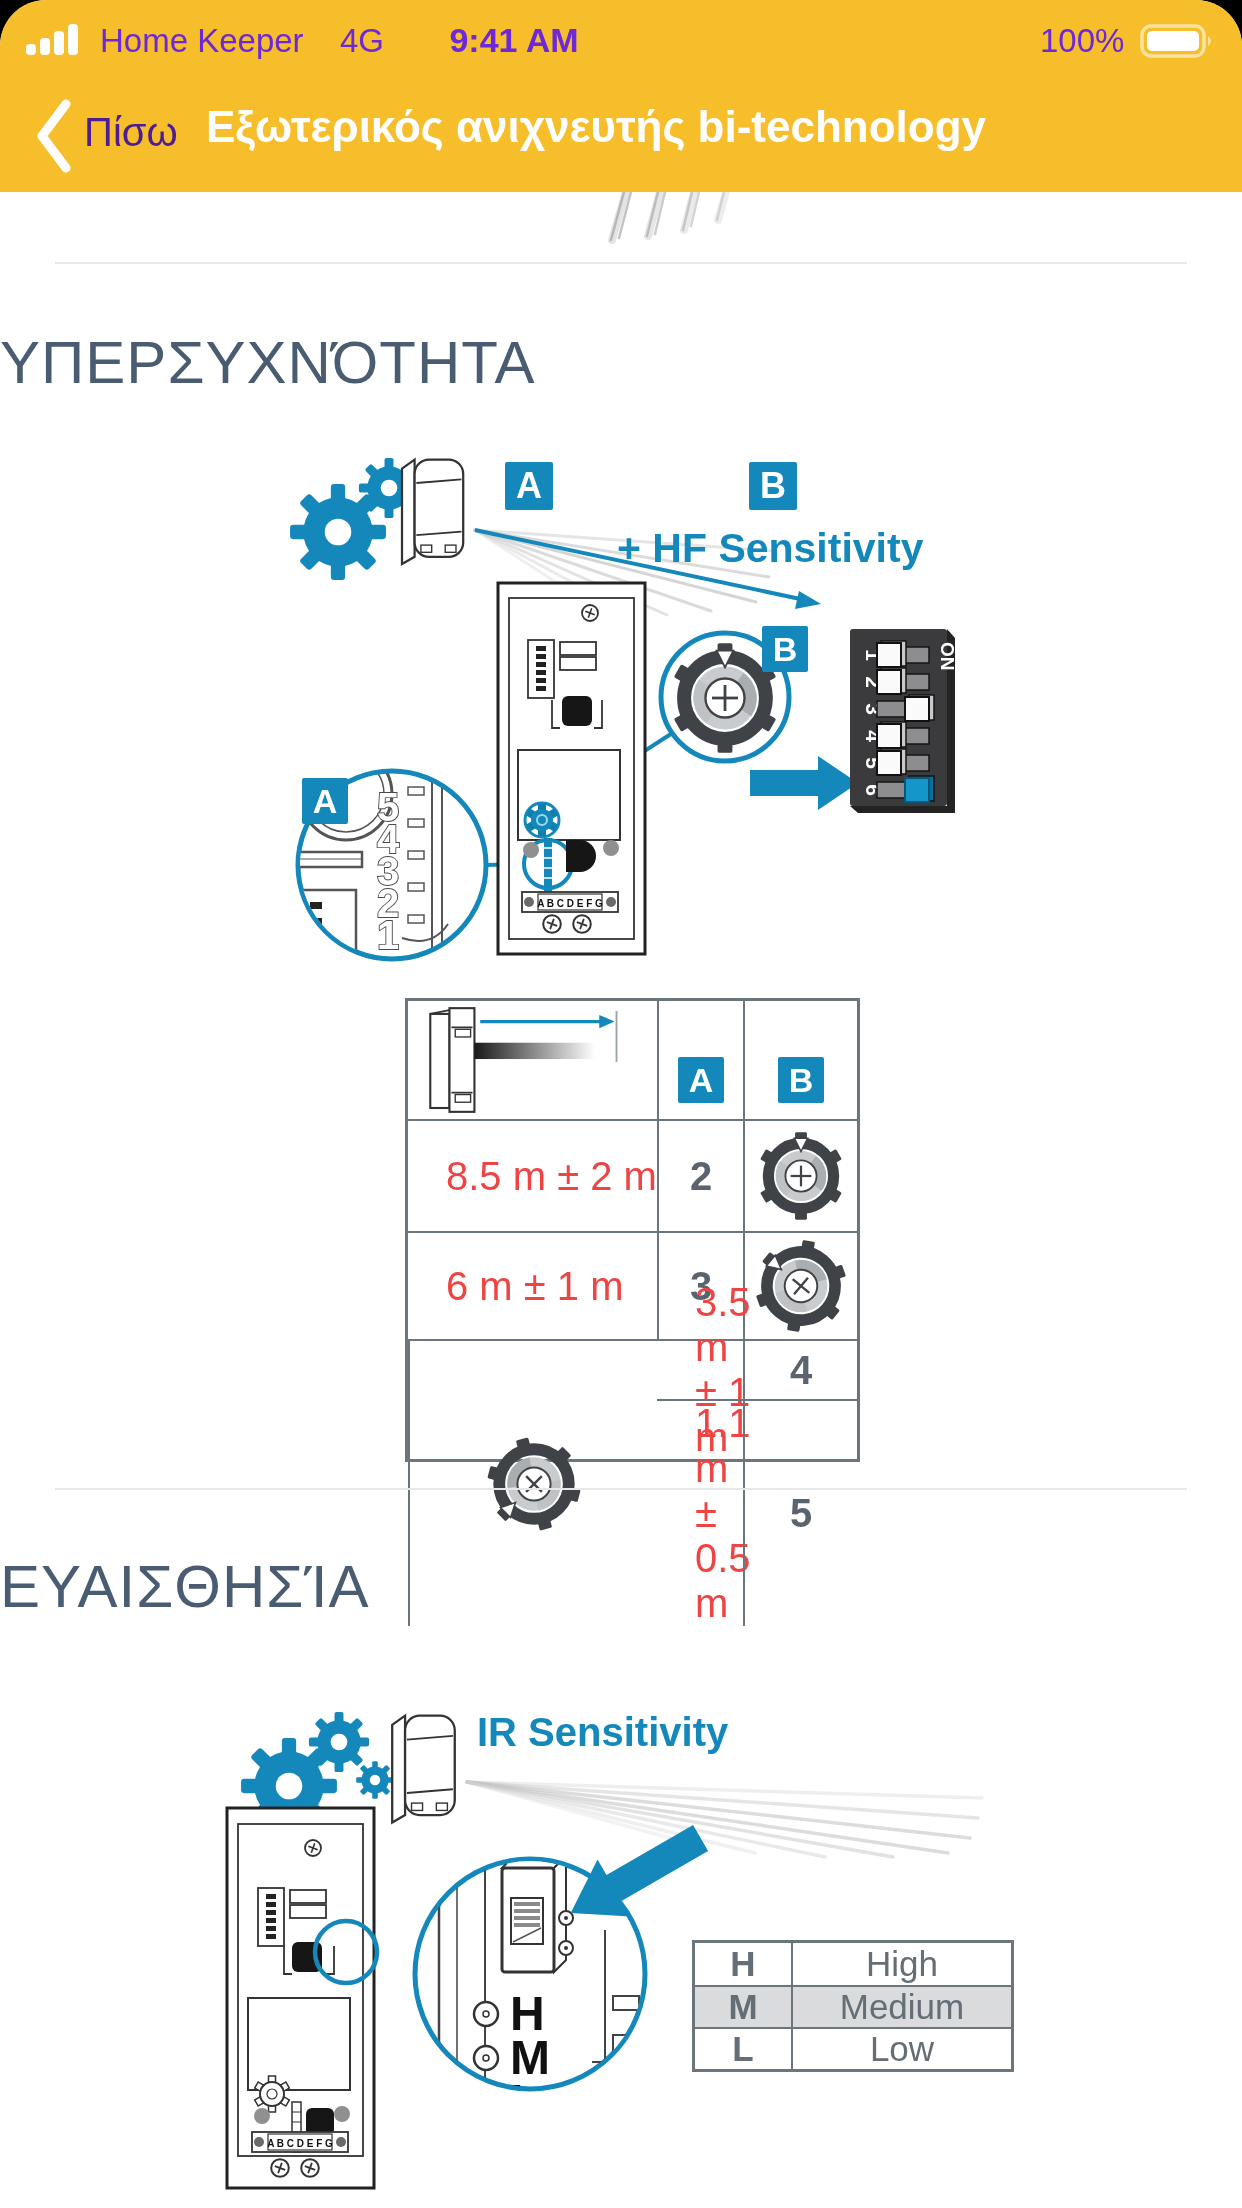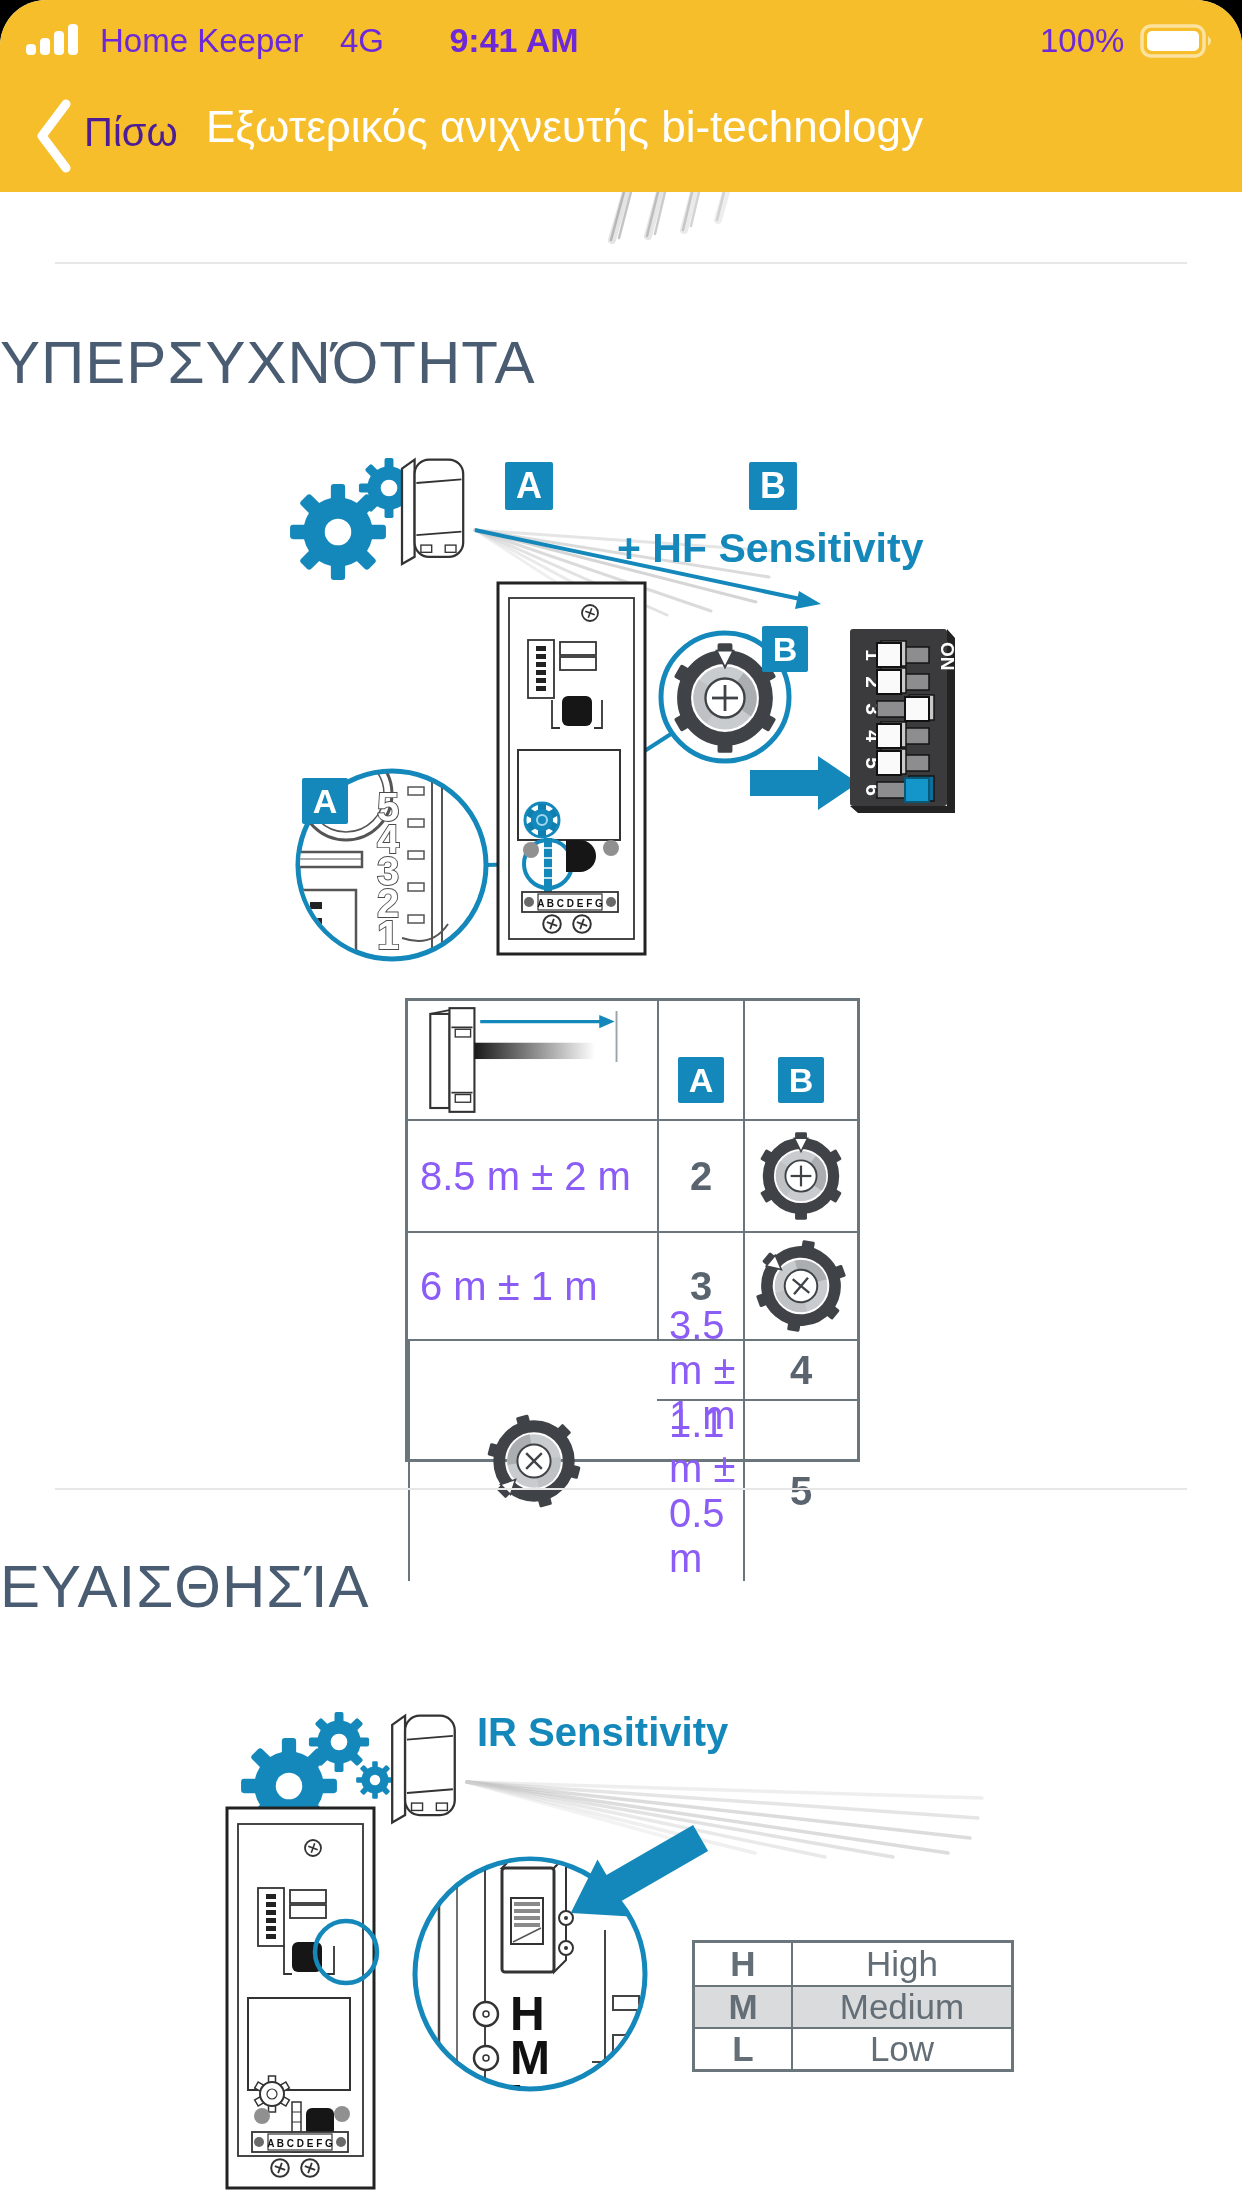--- a/index.html
+++ b/index.html
@@ -4,31 +4,31 @@
 <style>
   html,body{margin:0;padding:0;background:#000;font-family:"Liberation Sans",sans-serif;}
   .app{position:relative;width:1242px;height:2208px;background:#fff;border-radius:46px 46px 0 0;overflow:hidden;}
   .abs{position:absolute;}
   
   .hdr{position:absolute;top:0;left:0;width:1242px;height:192px;background:#F6BE2B;}
   .st-txt{position:absolute;color:#6d28d9;font-size:33px;white-space:nowrap;}
   .st-time{font-weight:600;font-size:34px;}
   .back-btn{position:absolute;left:28px;top:92px;width:200px;height:88px;cursor:pointer;}
   .back-label{position:absolute;left:56px;top:18px;color:#4c1d95;font-size:40px;}
-  .nav-title{position:absolute;left:206px;top:102px;color:#fff;font-size:44px;font-weight:normal;white-space:nowrap;}
+  .nav-title{position:absolute;left:206px;top:102px;color:#fff;font-size:44px;font-weight:bold;white-space:nowrap;}
   
   .divider{position:absolute;left:55px;width:1132px;height:2px;background:#E7E7E7;}
   .sec-title{position:absolute;left:0;width:1242px;font-size:60px;color:#4A5C72;letter-spacing:1px;}
   .badge{background:#1488BA;color:#fff;font-weight:bold;display:flex;align-items:center;justify-content:center;}
   
   .rt{position:absolute;left:405px;top:998px;width:455px;height:464px;border:3px solid #6B757C;box-sizing:border-box;display:grid;grid-template-columns:249px 86px 1fr;grid-template-rows:118px 112px 108px 60px 1fr;}
   .rt>div{display:flex;align-items:center;justify-content:center;box-sizing:border-box;}
   .rt .bl{border-left:2px solid #6B757C;}
   .rt .bt{border-top:2px solid #6B757C;}
-  .rt .range{justify-content:flex-start;padding-left:12px;font-size:40px;color:#8b5cf6;}
+  .rt .range{justify-content:flex-start;padding-left:38px;font-size:40px;color:#ef4444;}
   .rt .aval{font-size:40px;font-weight:bold;color:#5A646E;}
   .rt .hdcell{align-items:flex-end;padding-bottom:16px;}
   .rt .hbadge{width:46px;height:46px;font-size:34px;border-radius:2px;}
   
   .ht{position:absolute;left:692px;top:1940px;width:322px;height:132px;border:3px solid #6B757C;box-sizing:border-box;display:grid;grid-template-columns:96px 1fr;grid-template-rows:1fr 1fr 1fr;}
   .ht>div{display:flex;align-items:center;justify-content:center;font-size:35px;color:#646E77;box-sizing:border-box;}
   .ht .key{font-weight:bold;}
   .ht .bl{border-left:2px solid #6B757C;text-align:center;}
   .ht .bt{border-top:2px solid #6B757C;}
   .ht .hl{background:#D9DBDC;}

